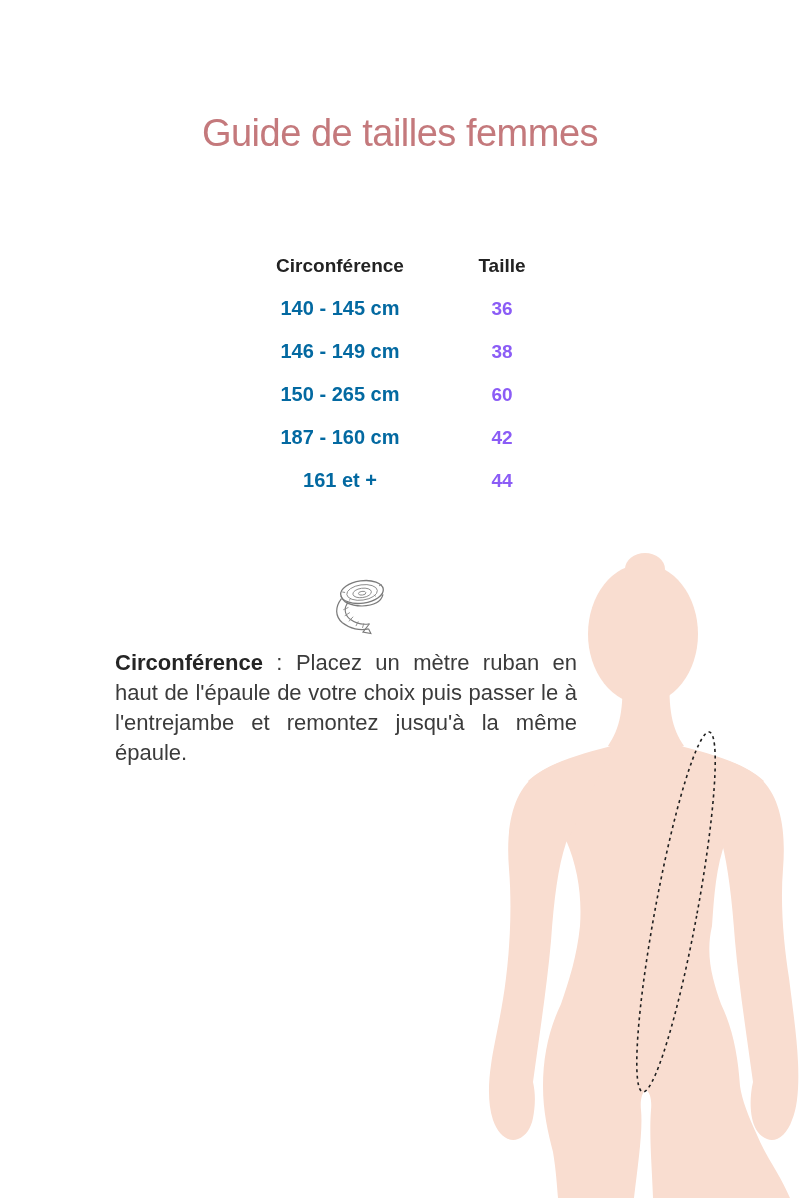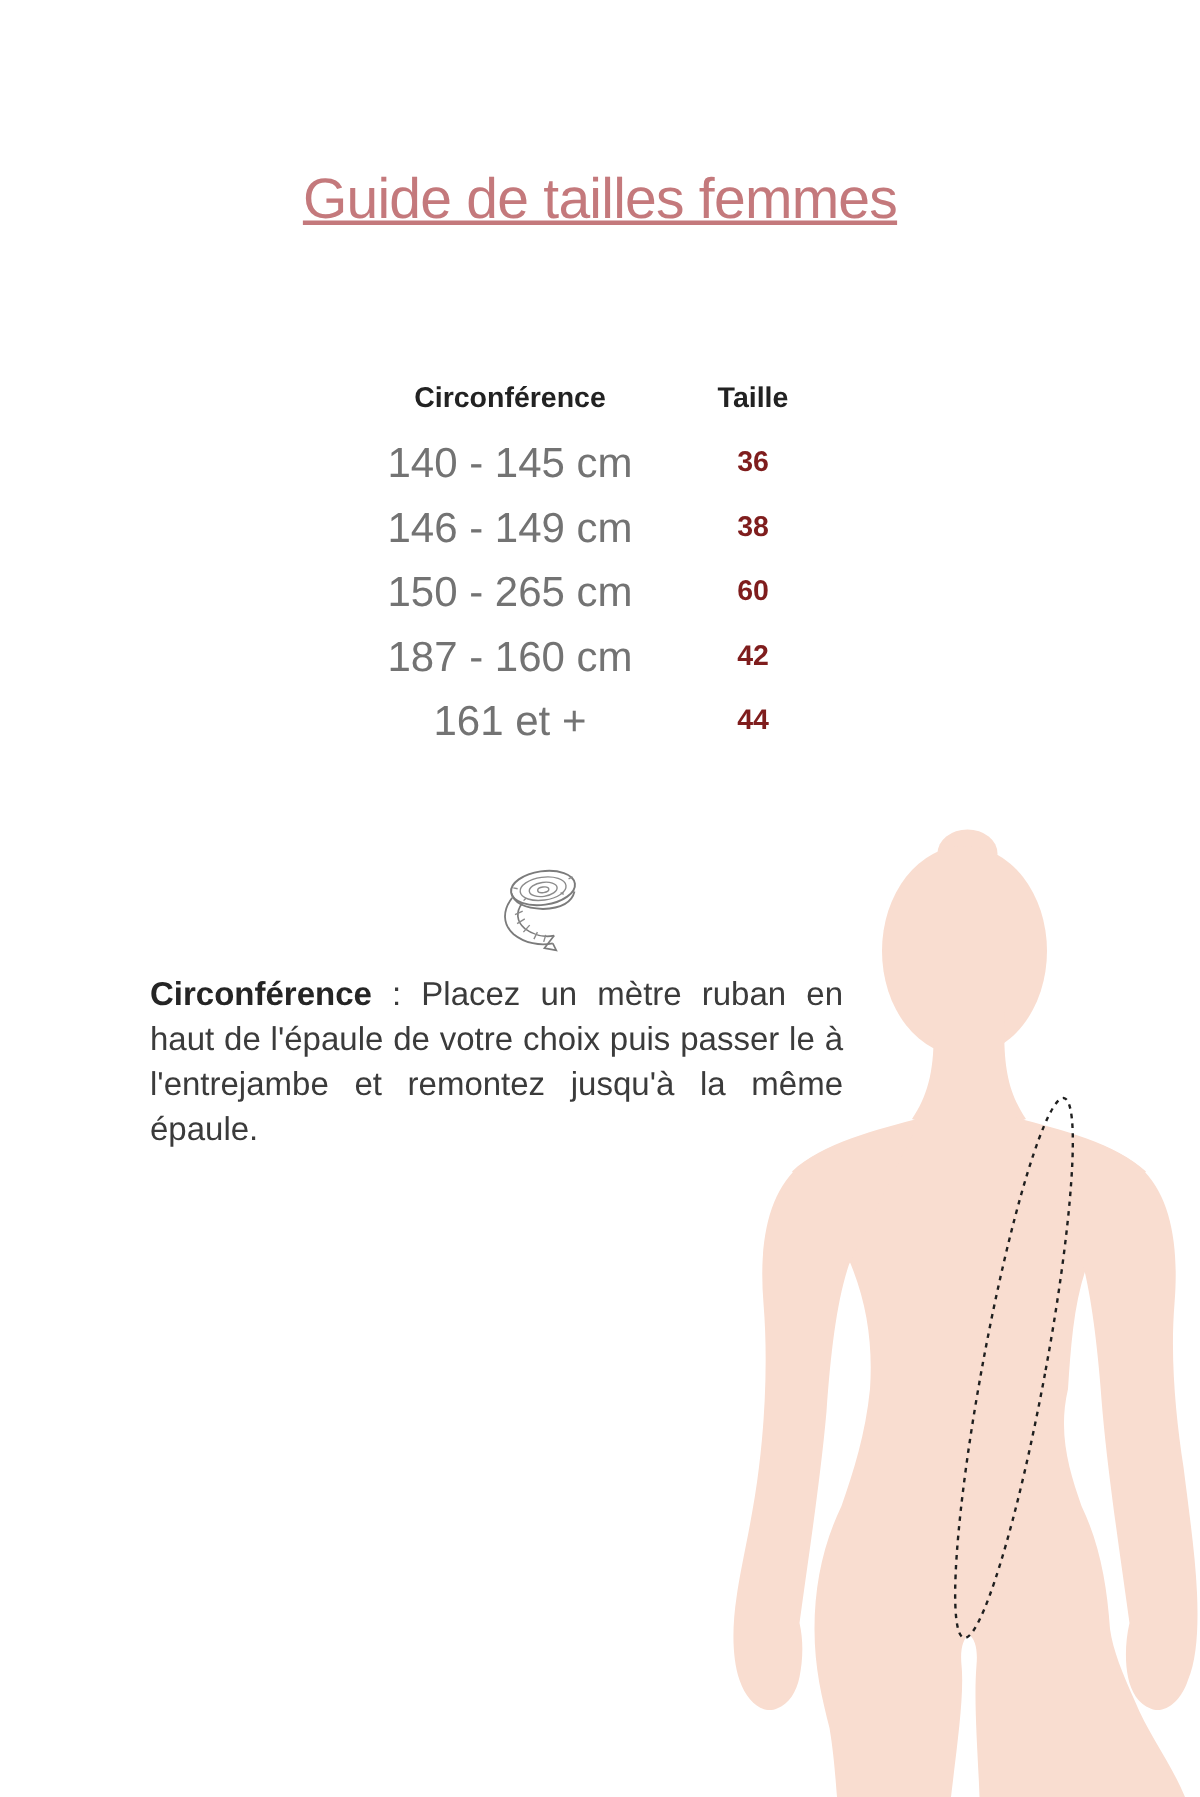--- a/index.html
+++ b/index.html
@@ -5,38 +5,38 @@
   * { margin:0; padding:0; box-sizing:border-box; }
   html,body { background:#ffffff; }
   .page {
     position:relative; width:800px; height:1198px;
     background:#ffffff; overflow:hidden;
     font-family:"Liberation Sans", sans-serif;
   }
   .title {
     position:absolute; top:112px; left:0; width:800px;
     text-align:center; font-size:38px; font-weight:400;
-    letter-spacing:-0.5px; color:#c4797c;text-decoration:underline;
+    letter-spacing:-0.5px; color:#c4797c;
   }
   .size-table {
     position:absolute; top:244px; left:240px;
     display:grid; grid-template-columns:200px 124px;
     grid-auto-rows:43px; align-items:center;
   }
   .size-table .cell { text-align:center; }
   .col-header { font-size:19px; font-weight:700; color:#222222; }
-  .circ-cell  { font-size:28px; font-weight:400; color:#737373; }
-  .size-cell  { font-size:19px; font-weight:700; color:#7f1d1d; }
+  .circ-cell  { font-size:20px; font-weight:700; color:#0369a1; }
+  .size-cell  { font-size:19px; font-weight:700; color:#8b5cf6; }
   .how-heading {
     position:absolute; top:590px; left:100px;
     font-size:26px; font-weight:400; color:#c4797c;
   }
   .tape-icon { position:absolute; top:576px; left:334px; width:56px; height:60px; }
   .how-paragraph {
-    position:absolute; top:648px; left:100px; width:462px;
+    position:absolute; top:648px; left:115px; width:462px;
     font-size:22px; line-height:30px; color:#3b3b3b;
     text-align:justify;
   }
   .how-paragraph .lead { font-weight:700; color:#252525; }
   .silhouette { position:absolute; top:535px; left:480px; width:320px; height:663px; }
 </style>
 </head>
 <body>
 
 <div class="page">

